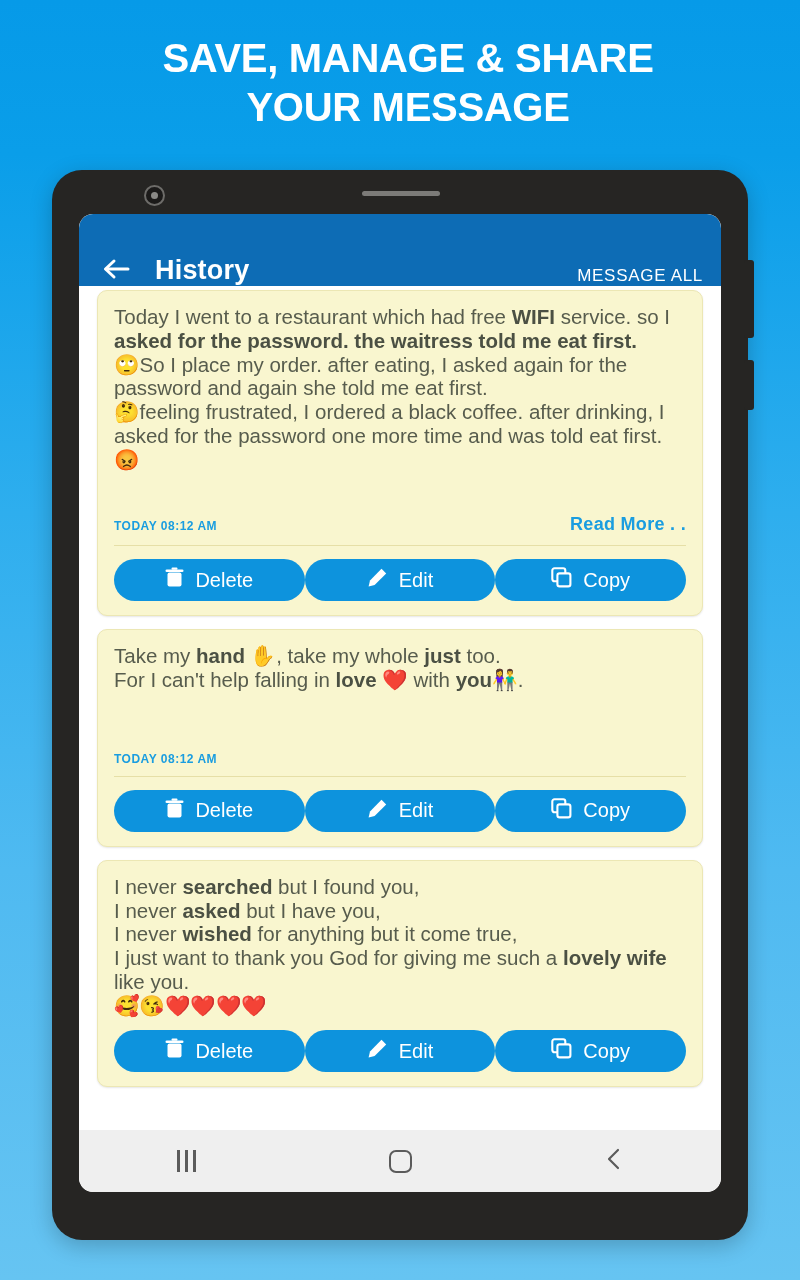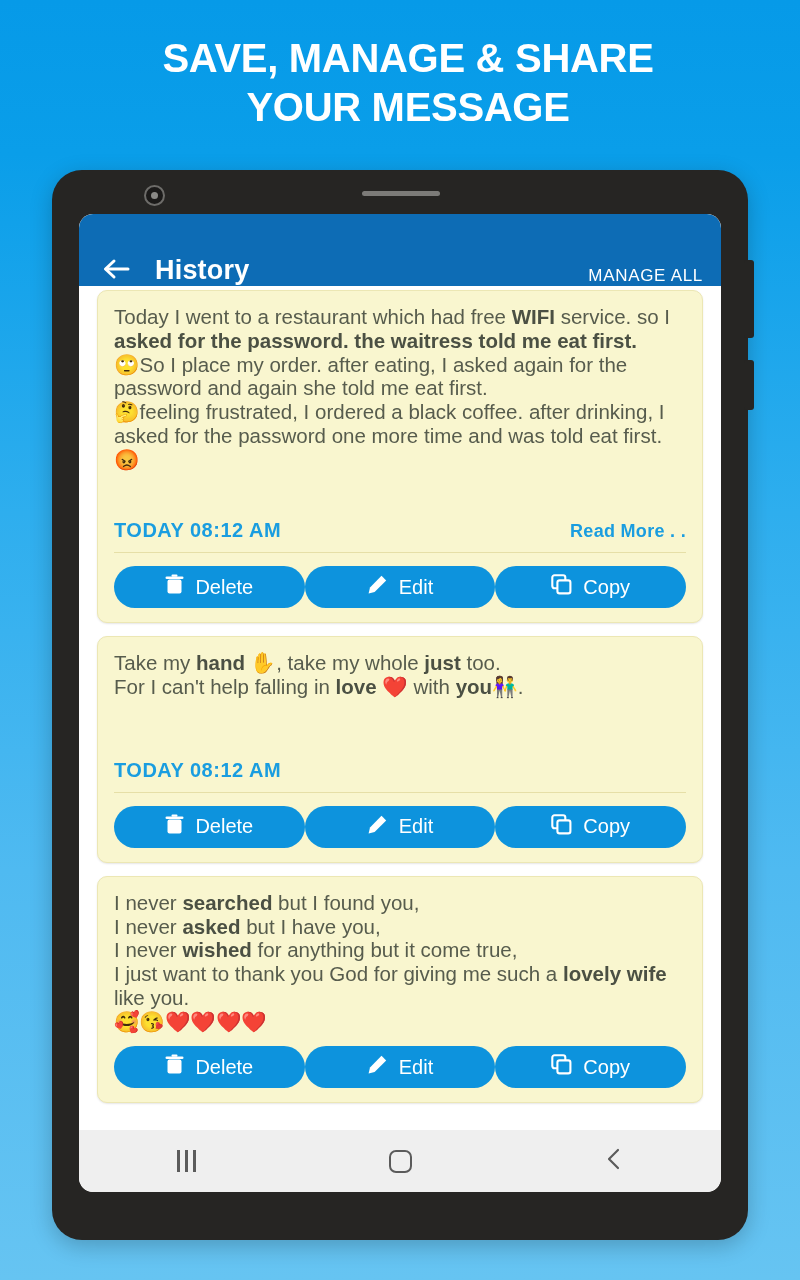--- a/index.html
+++ b/index.html
@@ -157,21 +157,21 @@
     display: flex;
     align-items: baseline;
     justify-content: space-between;
     margin-top: 16px;
     padding-bottom: 10px;
     border-bottom: 1px solid #e6dfa7;
   }
   .meta.no-divider-space { margin-top: 28px; }
   .time {
     color: #1a9de0;
-    font-size: 20px;
+    font-size: 12px;
     font-weight: bold;
     letter-spacing: 0.5px;
     margin-top: 32px;
   }
   .readmore {
     color: #1a9de0;
     font-size: 18px;
     font-weight: bold;
     letter-spacing: 0.3px;
   }
@@ -252,21 +252,21 @@
   <div class="screen">
 
     <div class="appbar">
       <span class="back-icon">
         <svg width="34" height="34" viewBox="0 0 34 34" fill="none">
           <path d="M29 17 H7" stroke="#ffffff" stroke-width="3" stroke-linecap="round"></path>
           <path d="M15 9 L6.5 17 L15 25" stroke="#ffffff" stroke-width="3" stroke-linecap="round" stroke-linejoin="round" fill="none"></path>
         </svg>
       </span>
       <span class="appbar-title">History</span>
-      <span class="delete-all">MANAGE ALL</span>
+      <span class="delete-all">MESSAGE ALL</span>
     </div>
 
     <div class="list">
 
       <div class="card">
         <div class="msg"><span>Today I went to a restaurant which had free </span><b>WIFI</b><span> service. so I </span><b>asked for the password. the waitress told me eat first.</b><br><span>🙄</span><span>So I place my order. after eating, I asked again for the password and again she told me eat first.</span><br><span>🤔</span><span>feeling frustrated,  I ordered a black coffee. after drinking, I asked for the password one more time and was told eat first.</span><br><span>😡</span></div>
         <div class="meta">
           <span class="time">TODAY 08:12 AM</span>
           <span class="readmore">Read More . .</span>
         </div>

